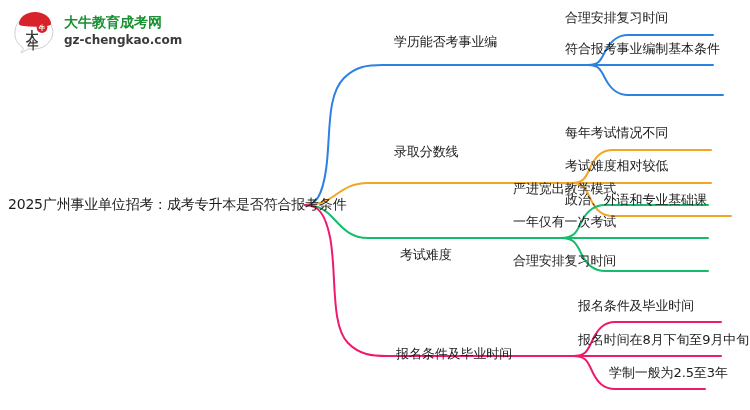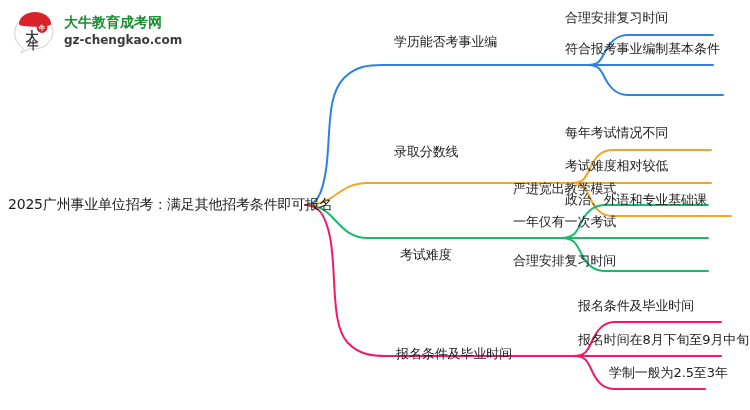--- a/index.html
+++ b/index.html
@@ -147,21 +147,21 @@
         <path d="M305,205 C318,205 325,213 330,237 C337,272 330,325 348,343 C360,355 372,356 387,356 L573,356"></path>
         <path d="M573,356 C587,356 588,349 593,339 C598,329 604,322 615,322 L721,322"></path>
         <path d="M573,356 L721,356"></path>
         <path d="M573,356 C587,356 588,363 593,373 C598,383 604,389 615,389 L705,389"></path>
       </g>
 
     </g>
   </svg>
 
   <div id="root-node">
-    <span class="root-label">2025广州事业单位招考：满足其他招考条件即可报名</span>
+    <span class="root-label">2025广州事业单位招考：成考专升本是否符合报考条件</span>
   </div>
 
   <div class="branch-label" style="left:394px; top:33px;">学历能否考事业编</div>
 
   <div class="branch-label" style="left:394px; top:143px;">录取分数线</div>
 
   <div class="branch-label" style="left:400px; top:246px;">考试难度</div>
 
   <div class="branch-label" style="left:396px; top:345px;">报名条件及毕业时间</div>
 

